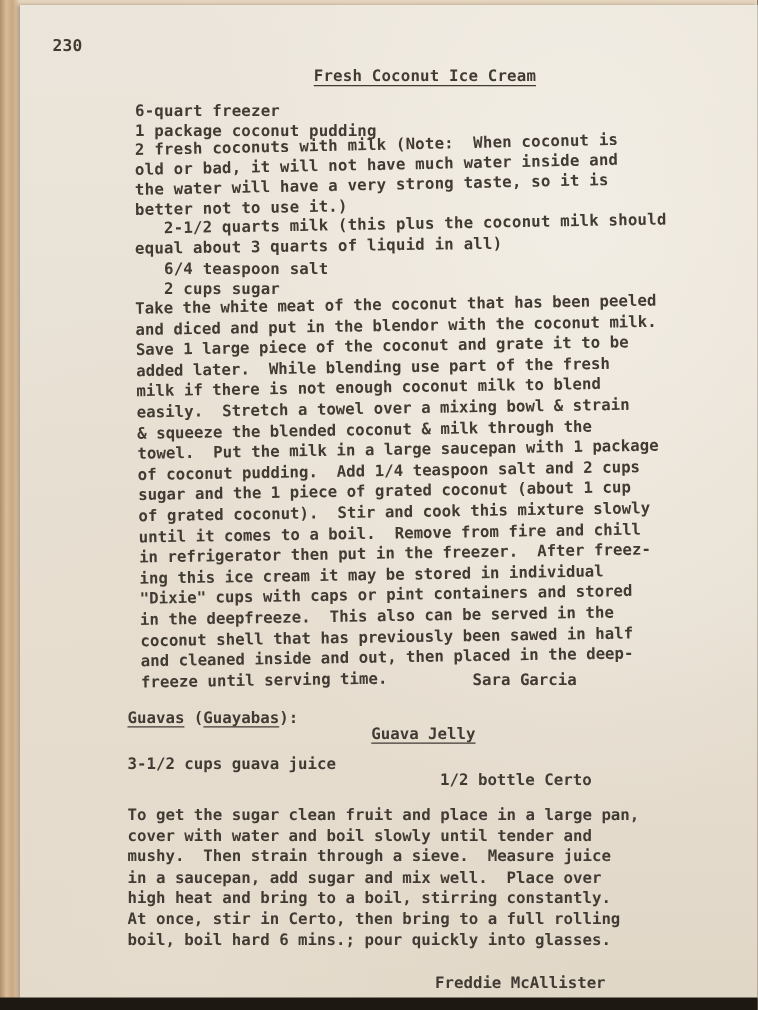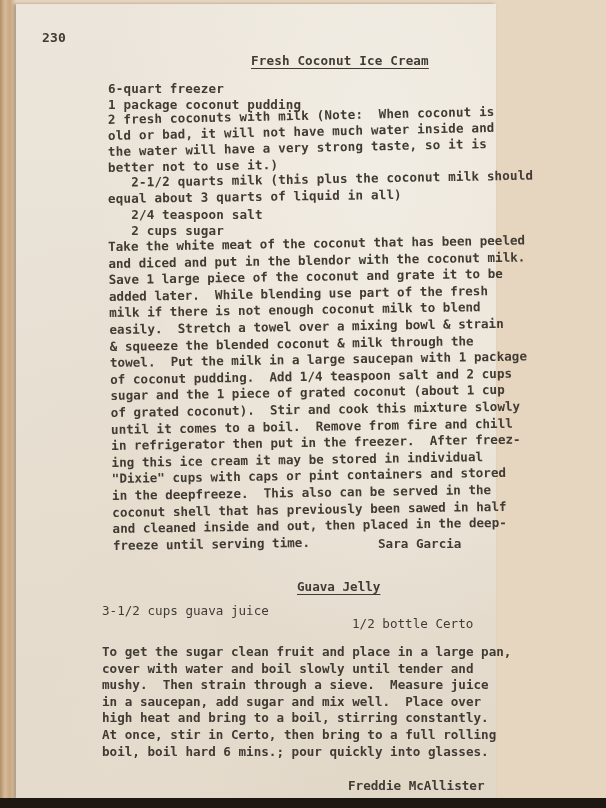--- a/index.html
+++ b/index.html
@@ -6,61 +6,61 @@
   body {
     width:606px; height:808px; overflow:hidden;
     background:#2a211a;
     font-family:"DejaVu Sans Mono","Liberation Mono",monospace;
   }
   .stack {
     position:absolute; left:0; top:0; width:606px; height:808px;
     background:linear-gradient(90deg,#b08e6a 0px,#d7bb98 5px,#c9a883 10px,#e6d5bf 16px);
   }
   .page {
-    position:absolute; left:16px; top:4px; width:480px; height:795px;
+    position:absolute; left:16px; top:4px; width:590px; height:795px;
     background:
       radial-gradient(ellipse at 75% 20%, #f2ede4 0%, rgba(242,237,228,0) 55%),
       radial-gradient(ellipse at 20% 90%, #e6dccd 0%, rgba(230,220,205,0) 50%),
       linear-gradient(180deg,#ebe5db 0%,#e7dfd2 60%,#e1d7c7 100%);
     color:#3a352f;
     box-shadow: -2px 0 3px rgba(60,40,20,.35);
   }
   .bottom-edge {
     position:absolute; left:0; top:798px; width:606px; height:10px;
     background:#1e1813;
   }
   .t { position:absolute; white-space:pre; font-size:12.6px; line-height:16px; letter-spacing:0.15px; font-weight:bold; color:#413b34; }
   .page-num { left:26px; top:26px; font-size:13px; }
   .u { text-decoration:underline; text-underline-offset:3px;text-align:right; }
   .title { left:235px; top:49px; }
   .block { left:92px; }
   .para { position:absolute; left:92px; white-space:pre; font-size:12.6px; line-height:16.6px; font-weight:bold; color:#413b34; }
   .sig { position:absolute; white-space:pre; font-size:12.6px; font-weight:bold; color:#413b34; }
-  .row { position:absolute; white-space:pre; font-size:12.6px; line-height:15px; font-weight:normal; color:#413b34; }
+  .row { position:absolute; white-space:pre; font-size:12.6px; line-height:15px; font-weight:bold; color:#413b34; }
 </style>
 </head>
 <body>
 
 <div class="stack"></div>
 <div class="page">
 
   <div class="t page-num">230</div>
 
   <div class="t title u">Fresh Coconut Ice Cream</div>
 
   <div>
     <div class="t block" style="top:77px">6-quart freezer</div>
     <div class="t block" style="top:93px">1 package coconut pudding</div>
     <div class="t block" style="top:108px;transform:rotate(-1.2deg);transform-origin:left">2 fresh coconuts with milk (Note:  When coconut is</div>
     <div class="t block" style="top:124px;transform:rotate(-1.2deg);transform-origin:left">old or bad, it will not have much water inside and</div>
     <div class="t block" style="top:140px;transform:rotate(-1.2deg);transform-origin:left">the water will have a very strong taste, so it is</div>
     <div class="t block" style="top:156px;transform:rotate(-1deg);transform-origin:left">better not to use it.)</div>
     <div class="t block" style="top:171px;transform:rotate(-1deg);transform-origin:left">   2-1/2 quarts milk (this plus the coconut milk should</div>
     <div class="t block" style="top:187px;transform:rotate(-0.8deg);transform-origin:left">equal about 3 quarts of liquid in all)</div>
-    <div class="t block" style="top:203px">   2/4 teaspoon salt</div>
+    <div class="t block" style="top:203px">   6/4 teaspoon salt</div>
     <div class="t block" style="top:219px">   2 cups sugar</div>
   </div>
 
   <div style="position:absolute;left:0;top:235px;transform:rotate(-0.9deg);transform-origin:92px 0;">
     <div class="para" style="top:0px">Take the white meat of the coconut that has been peeled</div>
     <div class="para" style="top:16.6px">and diced and put in the blendor with the coconut milk.</div>
     <div class="para" style="top:33.2px">Save 1 large piece of the coconut and grate it to be</div>
     <div class="para" style="top:49.8px">added later.  While blending use part of the fresh</div>
     <div class="para" style="top:66.4px">milk if there is not enough coconut milk to blend</div>
     <div class="para" style="top:83px">easily.  Stretch a towel over a mixing bowl &amp; strain</div>
@@ -74,20 +74,21 @@
     <div class="para" style="top:215.8px">ing this ice cream it may be stored in individual</div>
     <div class="para" style="top:232.4px">"Dixie" cups with caps or pint containers and stored</div>
     <div class="para" style="top:249px">in the deepfreeze.  This also can be served in the</div>
     <div class="para" style="top:265.6px">coconut shell that has previously been sawed in half</div>
     <div class="para" style="top:282.2px">and cleaned inside and out, then placed in the deep-</div>
     <div class="para" style="top:298.8px">freeze until serving time.</div>
   </div>
 
   <div class="sig" style="left:362px;top:532px">Sara Garcia</div>
 
+  <div class="sig" style="left:86px;top:562px"><span class="u">Guavas</span> (<span class="u">Guayabas</span>)<span>:</span></div>
 
   <div class="sig u" style="left:281px;top:575px">Guava Jelly</div>
 
   <div class="row" style="left:86px;top:599px">3-1/2 cups guava juice</div>
   <div class="row" style="left:336px;top:612px">1/2 bottle Certo</div>
 
   <div style="position:absolute;left:-6px;top:640px;">
     <div class="para" style="top:0px">To get the sugar clean fruit and place in a large pan,</div>
     <div class="para" style="top:16.6px">cover with water and boil slowly until tender and</div>
     <div class="para" style="top:33.2px">mushy.  Then strain through a sieve.  Measure juice</div>

